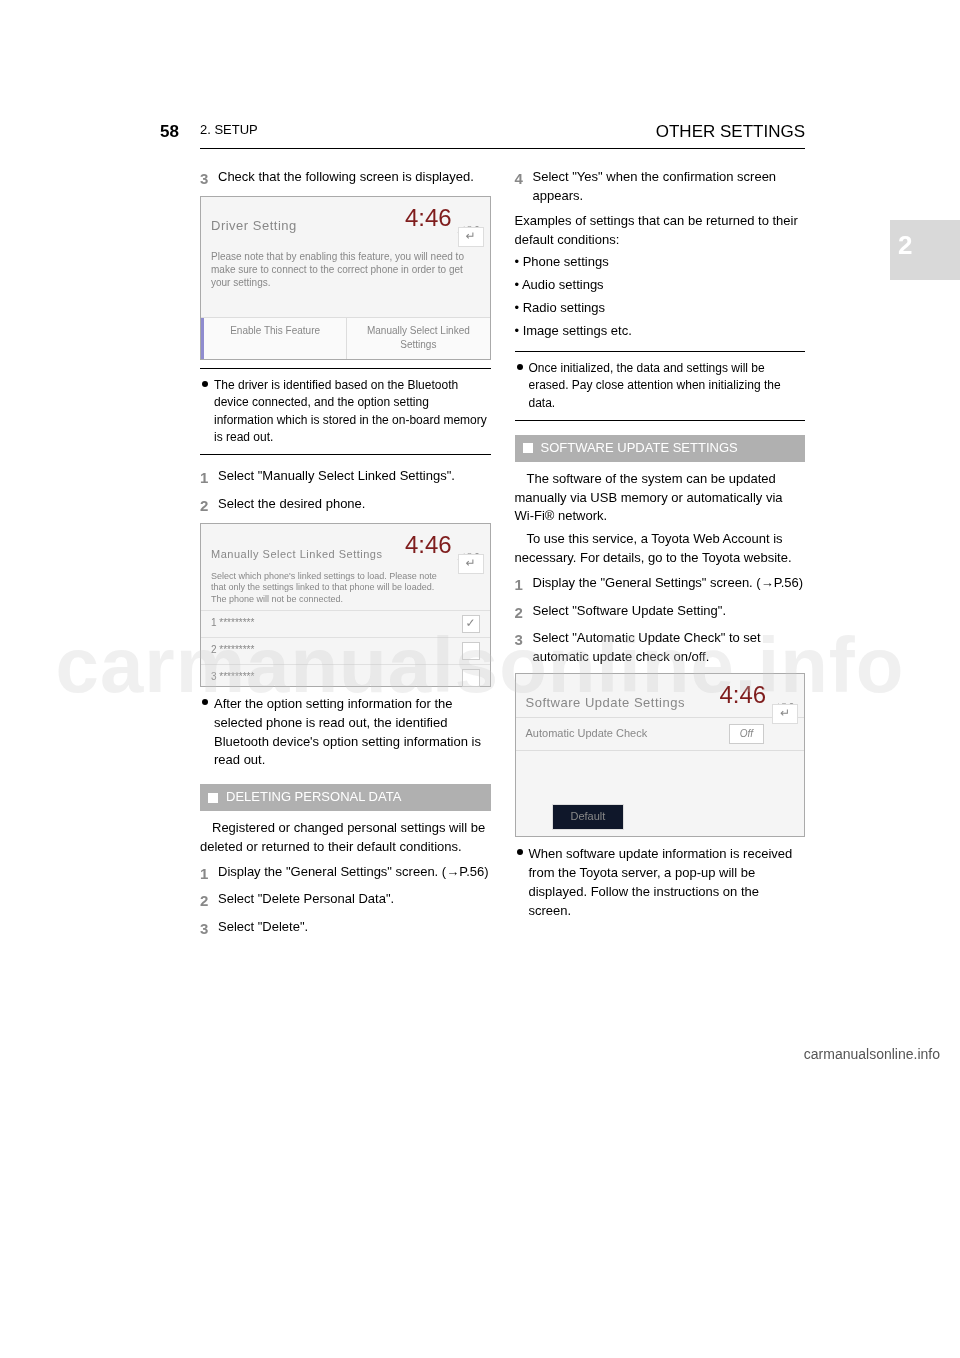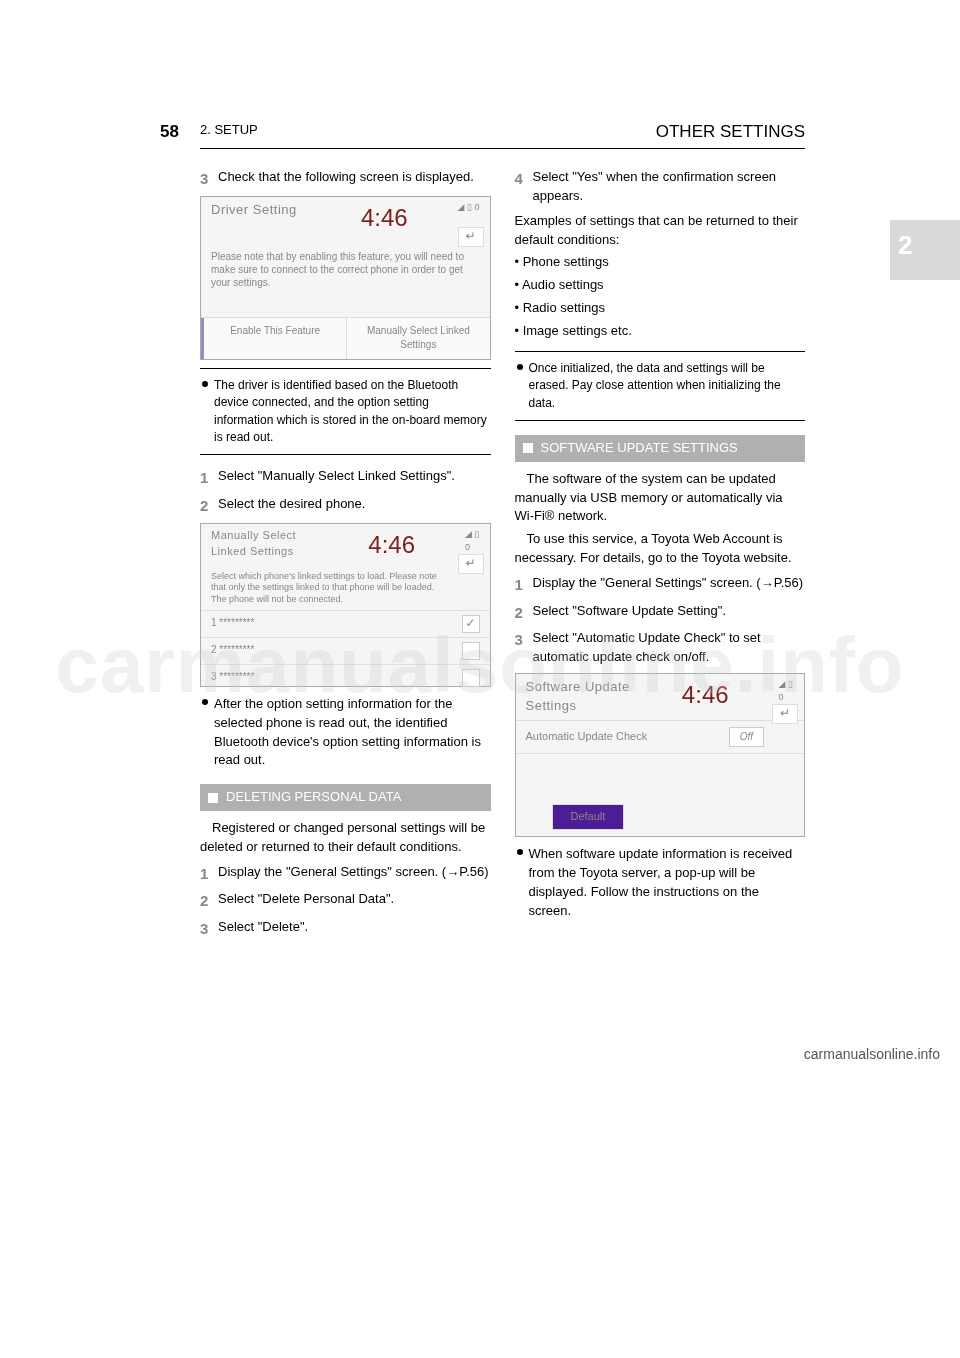--- a/index.html
+++ b/index.html
@@ -5,37 +5,37 @@
   * { box-sizing: border-box; margin: 0; padding: 0; }
   html, body { width: 960px; background: #fff; font-family: Arial, Helvetica, sans-serif; color: #000; }
   .page { width: 960px; height: 1080px; position: relative; background: #fff; padding-top: 90px; }
   .page-num { position: absolute; top: 122px; left: 160px; font-size: 17px; font-weight: bold; }
   .section-tab { position: absolute; top: 122px; left: 200px; font-size: 13px; color: #000; }
   .chapter-title { position: absolute; top: 122px; right: 155px; font-size: 17px; font-weight: normal; }
   .rule-top { position: absolute; top: 148px; left: 200px; right: 155px; border-top: 1px solid #000; }
   .columns { display: flex; position: absolute; top: 162px; left: 200px; right: 155px; gap: 24px; }
   .col { width: 50%; font-size: 13px; line-height: 1.45; }
   .screenshot { width: 100%; border: 1px solid #aaa; background: #f5f5f5; margin: 4px 0 8px 0; position: relative; font-family: sans-serif; }
-  .scr-header { display: flex; align-items: flex-start; padding: 4px 10px; color: #888; gap: 44px; }
+  .scr-header { display: flex; align-items: flex-end; padding: 4px 10px; color: #888; }
   .scr-title { font-size: 13px; letter-spacing: .5px; }
   .scr-title.small { font-size: 11px; }
   .scr-time { font-size: 24px; font-weight: 300; color: #7f1d1d; margin-left: auto; }
   .scr-status { display: flex; align-items: center; gap: 4px; margin-left: 6px; font-size: 9px; color: #888; }
   .scr-back { background: #fff; border: 1px solid #ddd; width: 26px; height: 20px; display: flex; align-items: center; justify-content: center; font-size: 12px; color: #888; position: absolute; top: 30px; right: 6px; }
   .scr-body-text { font-size: 10px; color: #888; padding: 4px 10px; line-height: 1.3; }
   .scr-body-text.tiny { font-size: 9px; }
   .scr-buttons-row { display: flex; border-top: 1px solid #ddd; }
   .scr-btn { flex: 1; border-right: 1px solid #ddd; padding: 6px 4px; font-size: 10px; color: #888; text-align: center; background: #fafafa; }
   .scr-btn:first-child { border-left: 3px solid #8f8ccf; }
   .scr-btn:last-child { border-right: none; }
   .scr-list-row { display: flex; align-items: center; border-top: 1px solid #e0e0e0; padding: 4px 10px; font-size: 10px; color: #888; }
   .scr-list-cb { width: 18px; height: 18px; border: 1px solid #ccc; background: #fff; margin-left: auto; display: flex; align-items: center; justify-content: center; font-size: 12px; color: #888; }
   .scr-setting-row { display: flex; align-items: center; border-bottom: 1px solid #ddd; padding: 6px 10px; font-size: 11px; color: #888; }
   .scr-toggle-off { margin-left: auto; background: #fff; border: 1px solid #ccc; padding: 2px 10px; font-size: 10px; color: #888; font-style: italic; }
-  .scr-default-btn { position: absolute; bottom: 6px; left: 36px; background: #4c1d95; border: 1px solid #ddd; padding: 4px 18px; font-size: 11px; color: #888; }
+  .scr-default-btn { position: absolute; bottom: 6px; left: 36px; background: #0f172a; border: 1px solid #ddd; padding: 4px 18px; font-size: 11px; color: #888; }
   .hint { border-top: 1px solid #000; border-bottom: 1px solid #000; padding: 6px 0; margin: 6px 0 12px 0; }
   .hint p { font-size: 12px; padding-left: 14px; position: relative; margin: 2px 0; }
   .hint p::before { content: ""; position: absolute; left: 2px; top: 4px; width: 6px; height: 6px; border-radius: 50%; background: #000; }
   .step { display: flex; margin: 6px 0; }
   .step-num { flex: 0 0 18px; font-weight: bold; font-size: 15px; font-family: "Arial Black", Arial, sans-serif; color: #888; }
   .step-text { flex: 1; }
   .blackbox-head { background: #b0b0b0; color: #fff; padding: 4px 8px; font-size: 13px; margin: 14px 0 8px 0; display: flex; align-items: center; }
   .blackbox-head::before { content: ""; display: inline-block; width: 10px; height: 10px; background: #fff; margin-right: 8px; }
   .para { margin: 4px 0; text-indent: 12px; }
   .para.noindent { text-indent: 0; }

